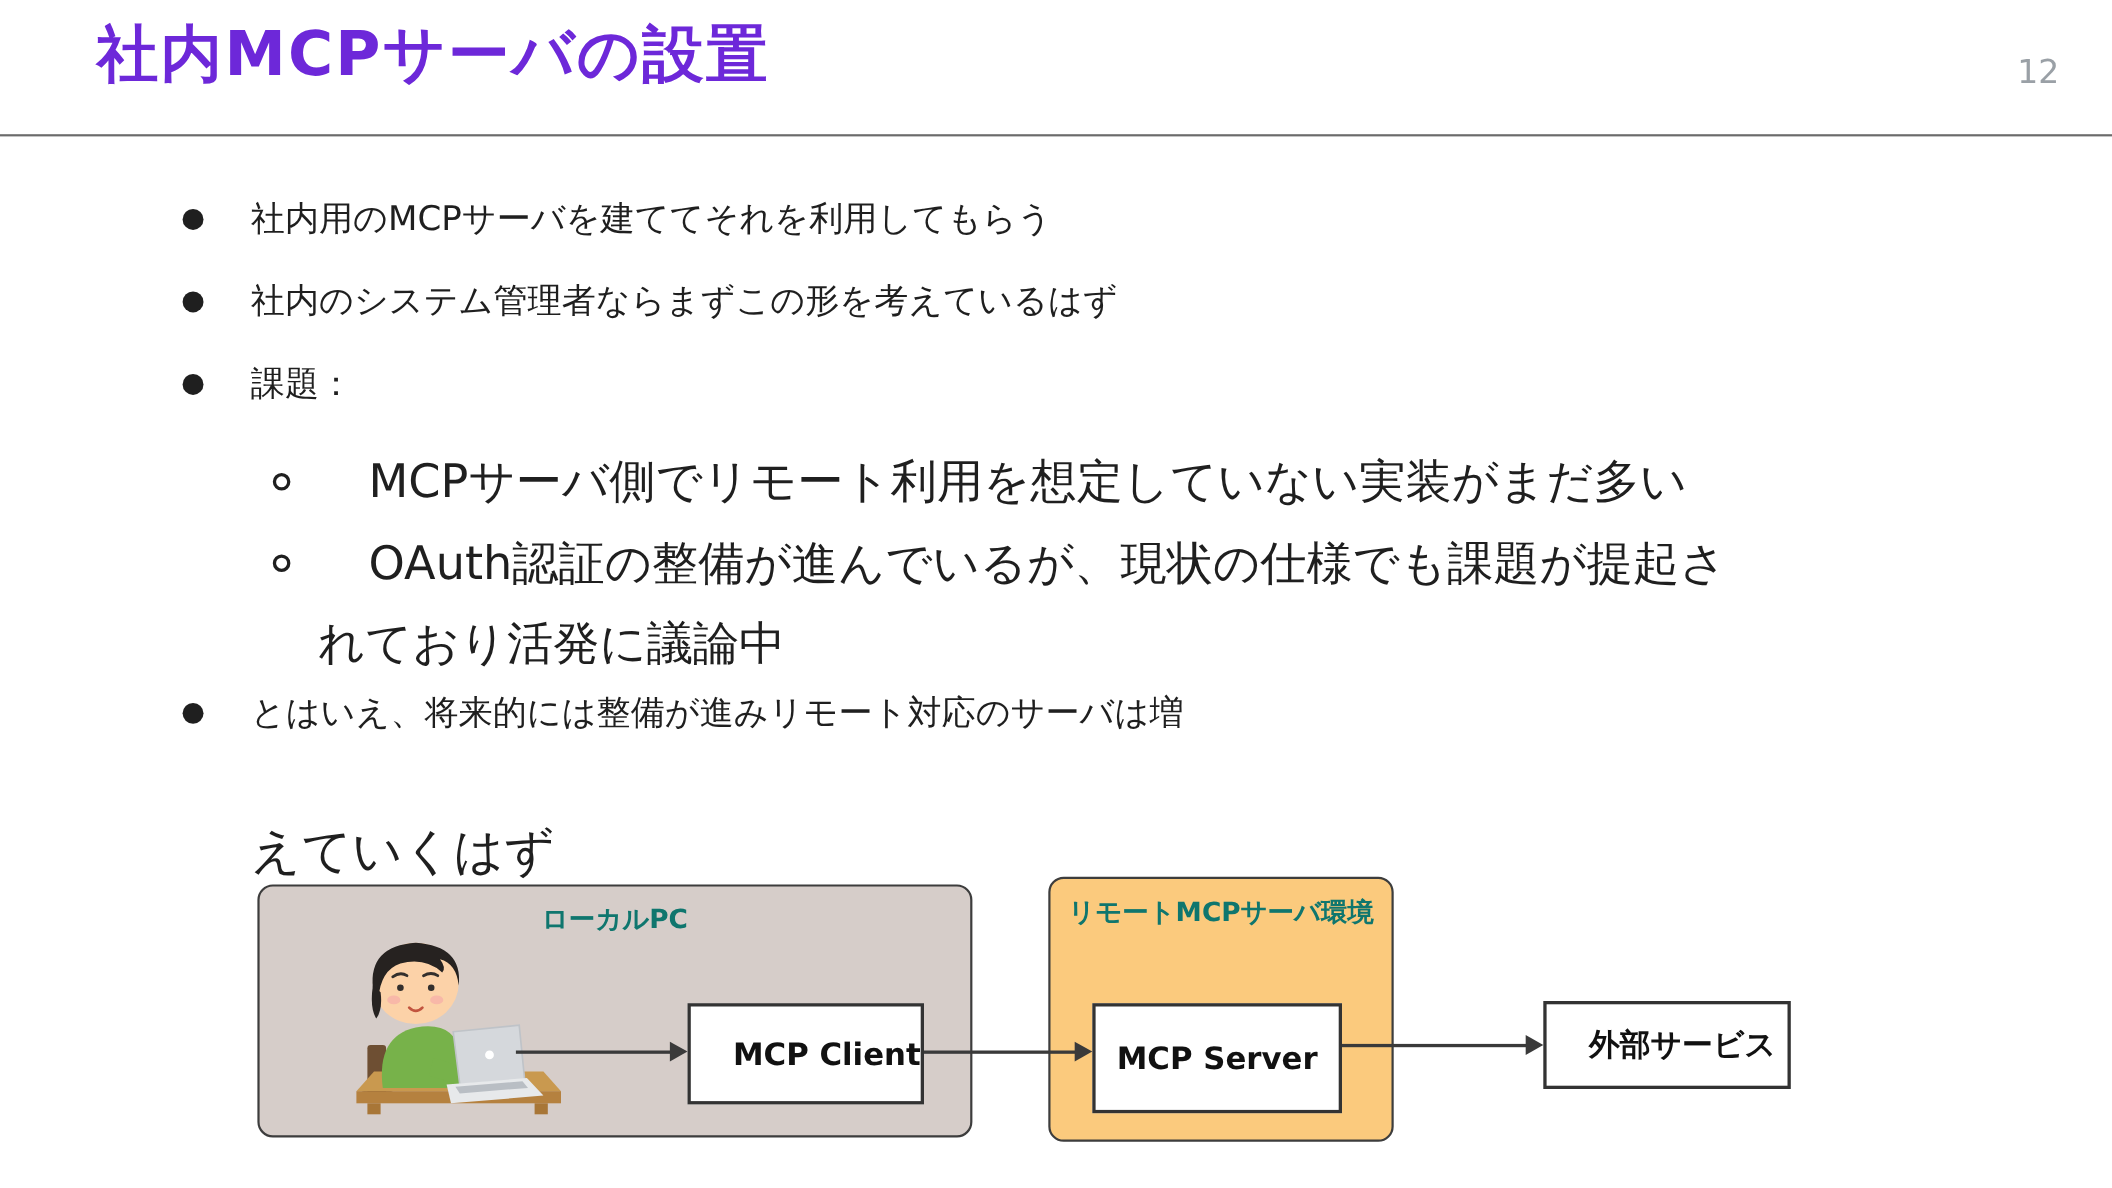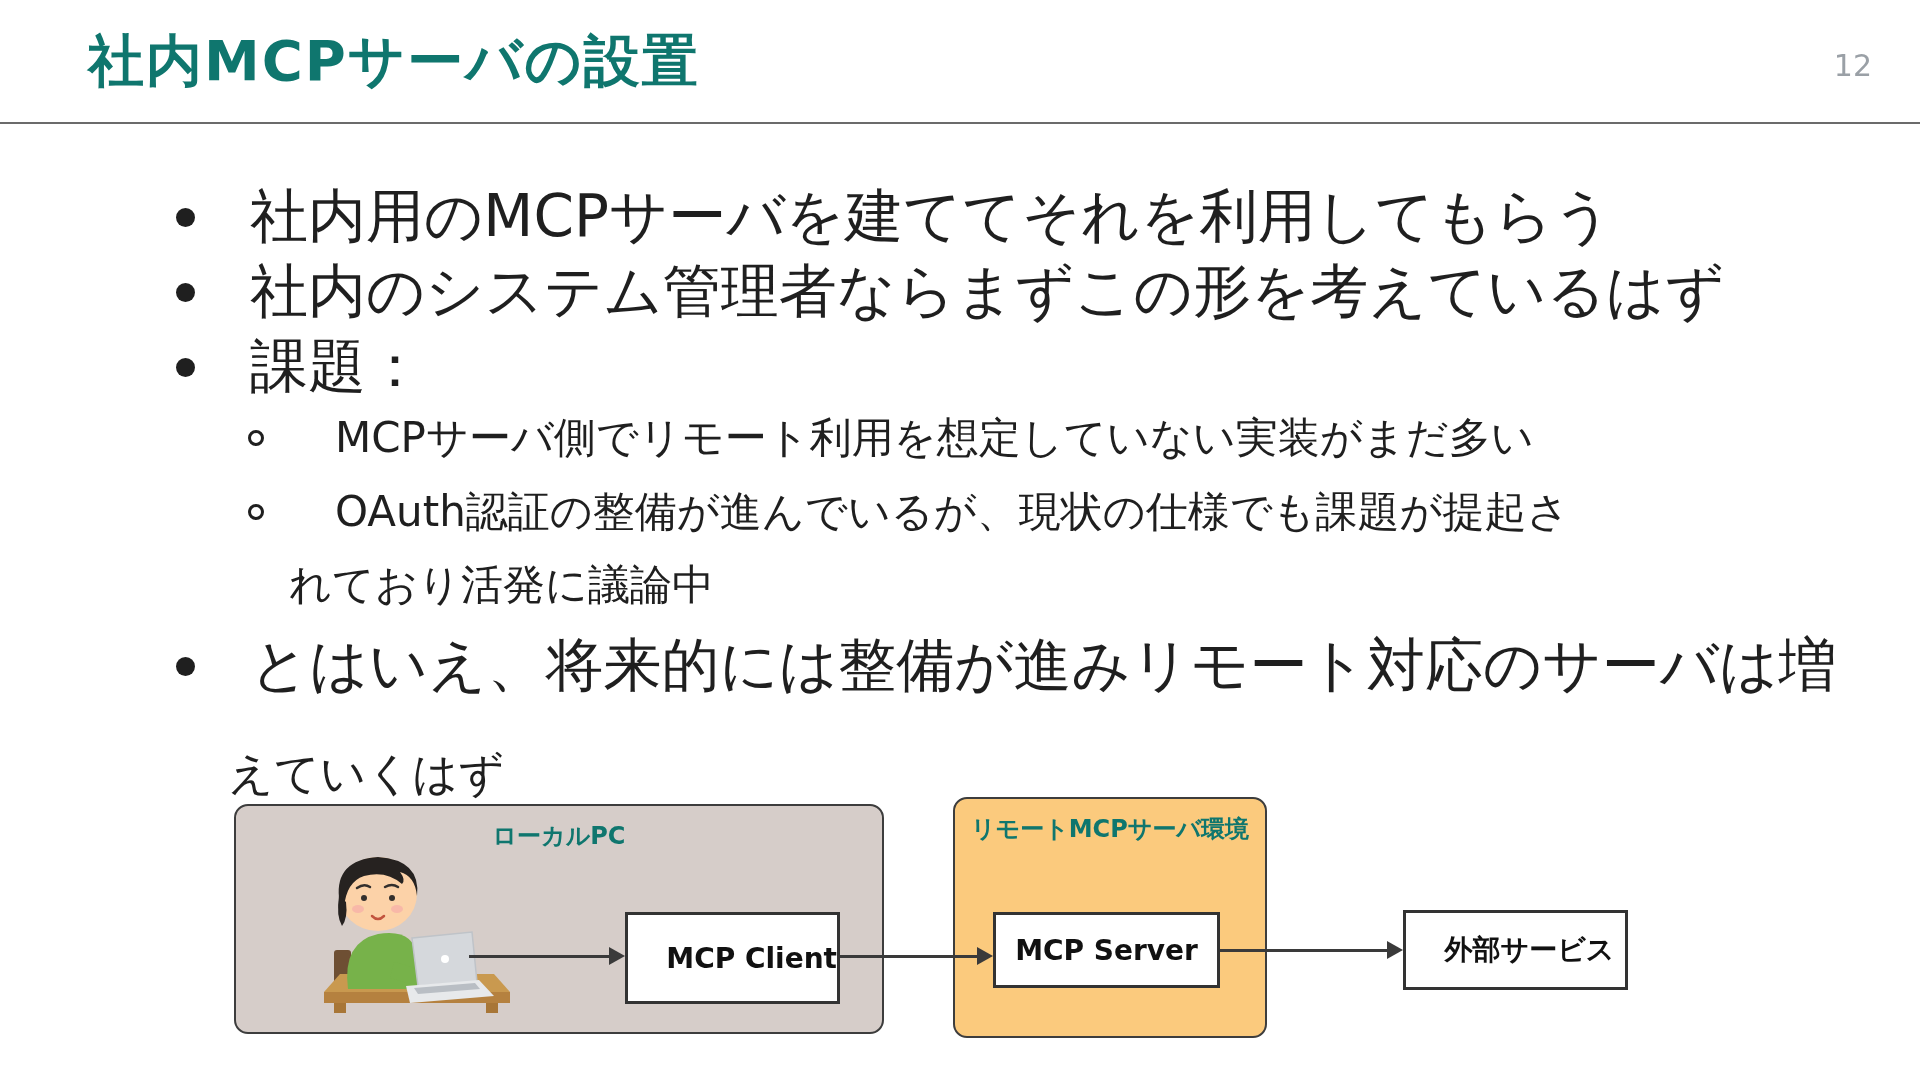--- a/index.html
+++ b/index.html
@@ -11,25 +11,25 @@
     width: 1920px;
     height: 1080px;
     background: #ffffff;
     overflow: hidden;
   }
 
   
   .slide-title {
     position: absolute;
     left: 88px;
-    top: 24px;
+    top: 12px;
     font-size: 56px;
     font-weight: 900;
     letter-spacing: 2px;
-    color: #0f766e;
+    color: #6d28d9;
     white-space: nowrap;
   }
   .page-number {
     position: absolute;
     right: 48px;
     top: 48px;
     font-size: 30px;
     color: #9aa0a6;
   }
   .title-rule {
@@ -41,21 +41,21 @@
   }
 
   
   .b-row {
     position: absolute;
     display: flex;
     align-items: center;
     white-space: nowrap;
     color: #1f1f1f;
   }
-  .b-row.lvl1 { left: 176px; font-size: 58px; gap: 12px; }
+  .b-row.lvl1 { left: 166px; font-size: 31px; }
   .b-row.lvl2 { left: 248px; font-size: 42px; gap: 34px; }
   .b-row.cont1 { left: 228px; font-size: 45px; }
   .b-row.cont2 { left: 289px; font-size: 42px; }
   .dot {
     width: 19px; height: 19px;
     border-radius: 50%;
     background: #1f1f1f;
     margin-right: 43px;
     flex: 0 0 auto;
   }
@@ -89,21 +89,21 @@
     background: #ffffff;
     border: 3px solid #333333;
     display: flex;
     align-items: center;
     justify-content: center;
     font-size: 28px;
     font-weight: 600;
     color: #111111;
   }
   .node-client   { left: 625px;  top: 912px; width: 215px; height: 92px; justify-content: flex-end; }
-  .node-server   { left: 993px;  top: 912px; width: 227px; height: 76px; }
+  .node-server   { left: 993px;  top: 912px; width: 227px; height: 100px; }
   .node-external { left: 1403px; top: 910px; width: 225px; height: 80px; padding-left: 28px; }
 
   .arrow-line {
     position: absolute;
     height: 3px;
     background: #3a3a3a;
   }
   .arrow-head {
     position: absolute;
     width: 0; height: 0;

